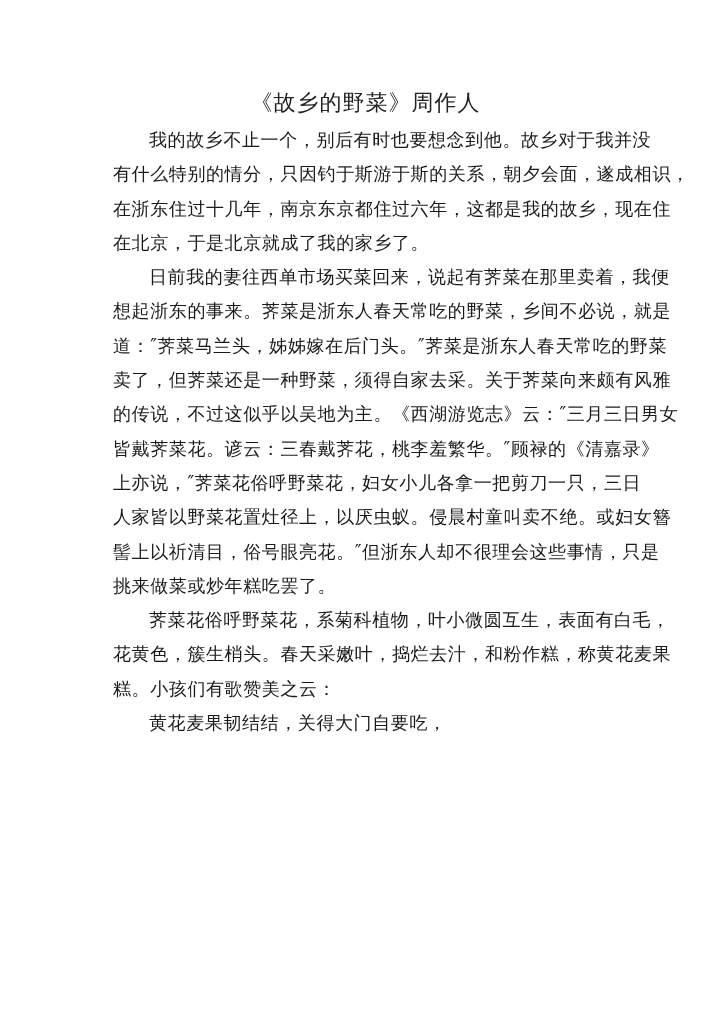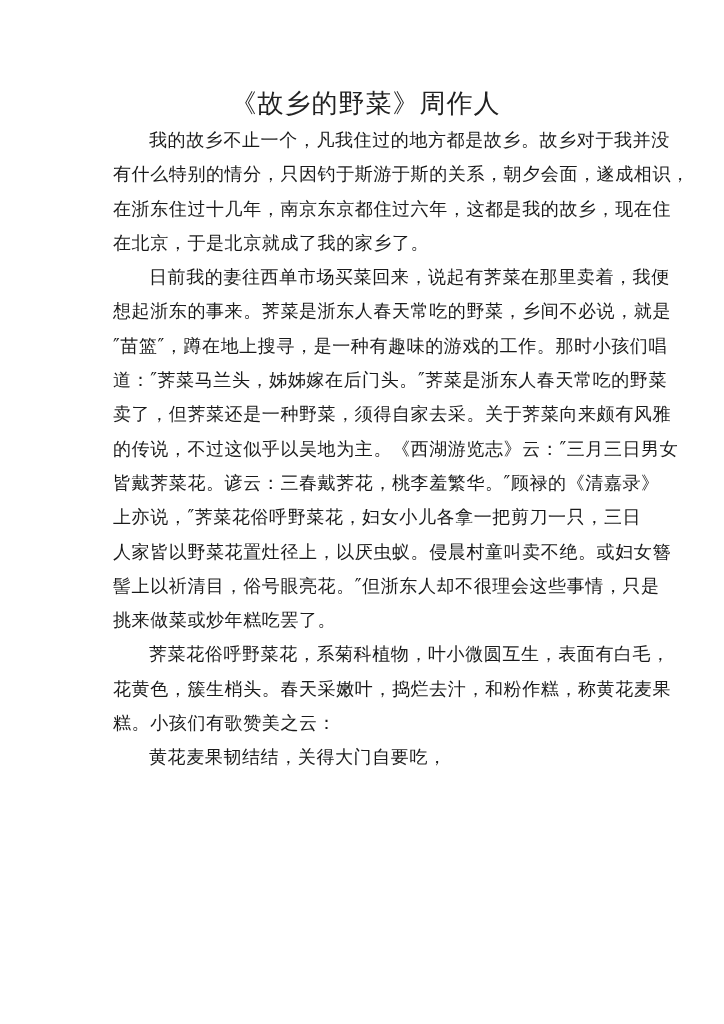--- a/index.html
+++ b/index.html
@@ -1,35 +1,34 @@
 <!DOCTYPE html>
 <html><head>
 <meta charset="utf-8">
 <style>
   html, body { margin:0; padding:0; background:#ffffff; }
   body { width:724px; height:1024px; position:relative; overflow:hidden;
          font-family: "DejaVu Serif", "Liberation Serif", serif; color:#1a1a1a; }
   .page { position:absolute; left:113px; top:86px; width:505px; }
-  .title { text-align:center; font-size:26px; line-height:34px; height:34px; margin:0 0 3px 0; letter-spacing:1px; color:#222; }
+  .title { text-align:center; font-size:22px; line-height:34px; height:34px; margin:0 0 3px 0; letter-spacing:1px; color:#222; }
   .line { font-size:18px; line-height:34.3px; height:34.3px; white-space:nowrap; letter-spacing:0.6px; }
   .indent { padding-left:36px; }
 </style>
 </head>
 <body>
 
 <div class="page">
   <div class="title">《故乡的野菜》周作人</div>
   <div id="body-lines">
-    <div class="line indent">我的故乡不止一个，凡我住过的地方都是故乡。故乡对于我并没</div>
+    <div class="line indent">我的故乡不止一个，别后有时也要想念到他。故乡对于我并没</div>
     <div class="line">有什么特别的情分，只因钓于斯游于斯的关系，朝夕会面，遂成相识，</div>
     <div class="line">在浙东住过十几年，南京东京都住过六年，这都是我的故乡，现在住</div>
     <div class="line">在北京，于是北京就成了我的家乡了。</div>
     <div class="line indent">日前我的妻往西单市场买菜回来，说起有荠菜在那里卖着，我便</div>
     <div class="line">想起浙东的事来。荠菜是浙东人春天常吃的野菜，乡间不必说，就是</div>
-    <div class="line">″苗篮″，蹲在地上搜寻，是一种有趣味的游戏的工作。那时小孩们唱</div>
     <div class="line">道：″荠菜马兰头，姊姊嫁在后门头。″荠菜是浙东人春天常吃的野菜</div>
     <div class="line">卖了，但荠菜还是一种野菜，须得自家去采。关于荠菜向来颇有风雅</div>
     <div class="line">的传说，不过这似乎以吴地为主。《西湖游览志》云：″三月三日男女</div>
     <div class="line">皆戴荠菜花。谚云：三春戴荠花，桃李羞繁华。″顾禄的《清嘉录》</div>
     <div class="line">上亦说，″荠菜花俗呼野菜花，妇女小儿各拿一把剪刀一只，三日</div>
     <div class="line">人家皆以野菜花置灶径上，以厌虫蚁。侵晨村童叫卖不绝。或妇女簪</div>
     <div class="line">髻上以祈清目，俗号眼亮花。″但浙东人却不很理会这些事情，只是</div>
     <div class="line">挑来做菜或炒年糕吃罢了。</div>
     <div class="line indent">荠菜花俗呼野菜花，系菊科植物，叶小微圆互生，表面有白毛，</div>
     <div class="line">花黄色，簇生梢头。春天采嫩叶，捣烂去汁，和粉作糕，称黄花麦果</div>

